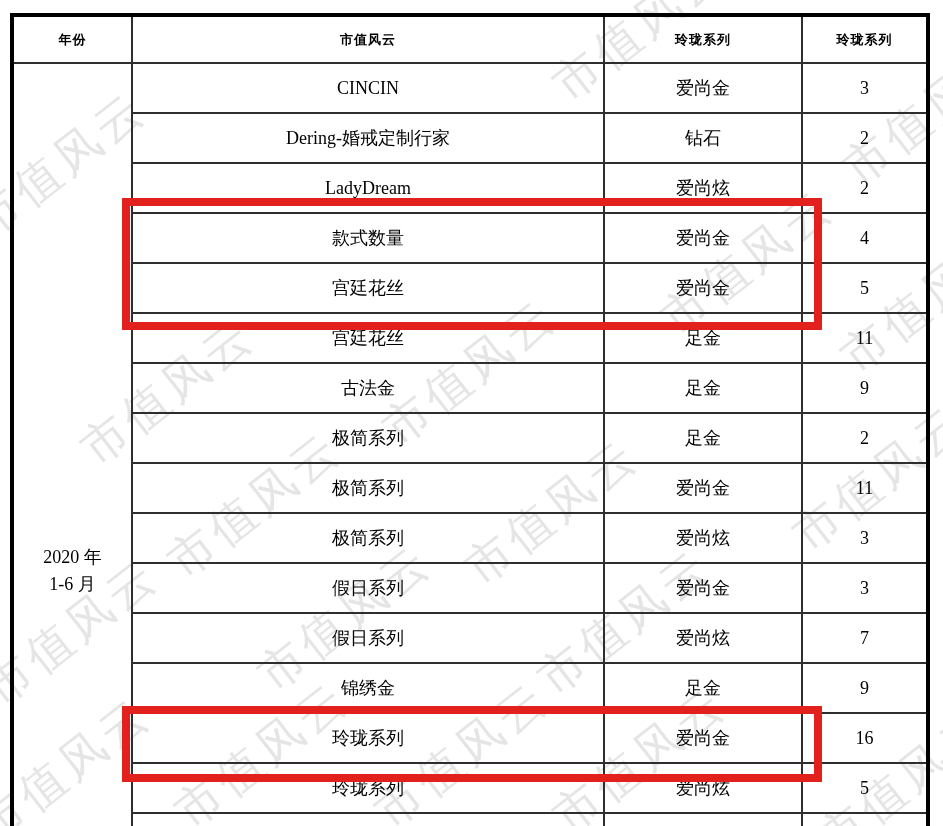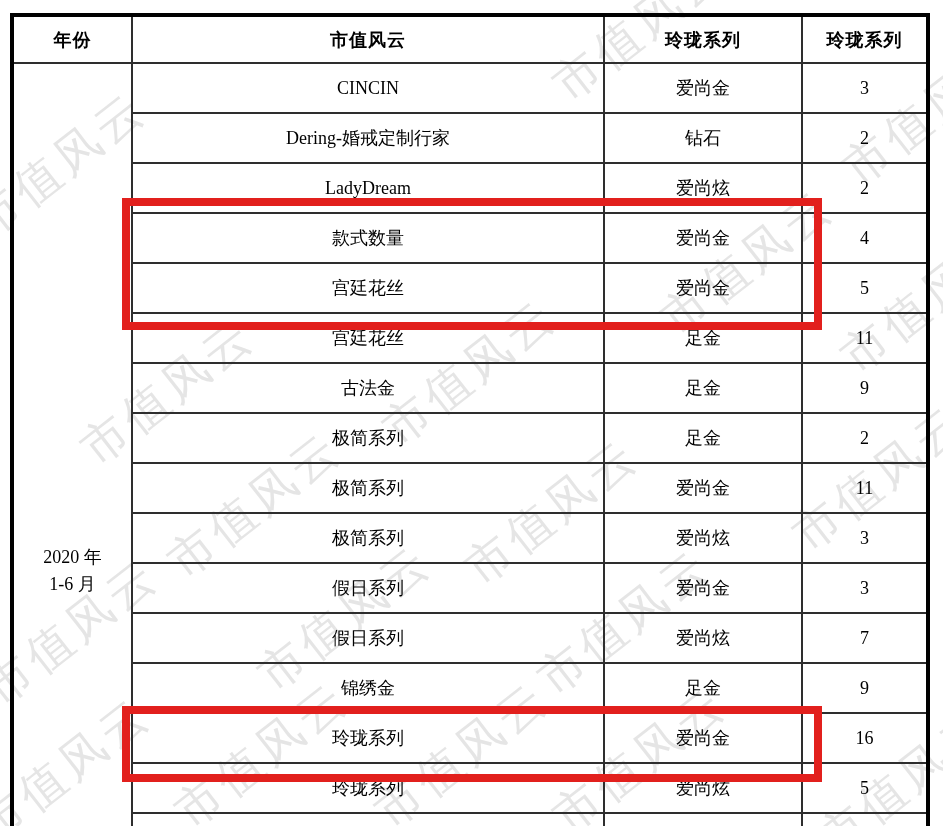--- a/index.html
+++ b/index.html
@@ -26,21 +26,21 @@
     position:absolute;left:10px;top:13px;width:916px;
     border-collapse:collapse;table-layout:fixed;
     z-index:2;background:transparent;
   }
   .data-table th,.data-table td{
     border:2px solid #2e2e2e;
     text-align:center;vertical-align:middle;
     padding:0;background:transparent;
   }
   .data-table{border:4px solid #000;}
-  thead th{height:45px;font-size:18px;font-weight:bold;letter-spacing:1px;}
+  thead th{height:45px;font-size:13px;font-weight:bold;letter-spacing:1px;}
   tbody td{height:48px;font-size:18px;}
   tbody tr.partial-row td{height:40px;}
   .year-cell{vertical-align:top;position:relative;}
   .year-text{
     position:absolute;top:480px;left:0;right:0;
     text-align:center;font-size:18px;line-height:27px;
   }
   .count-cell{font-size:18px;}
   
   .red-box{position:absolute;border:8px solid #e2201d;z-index:3;pointer-events:none;}

